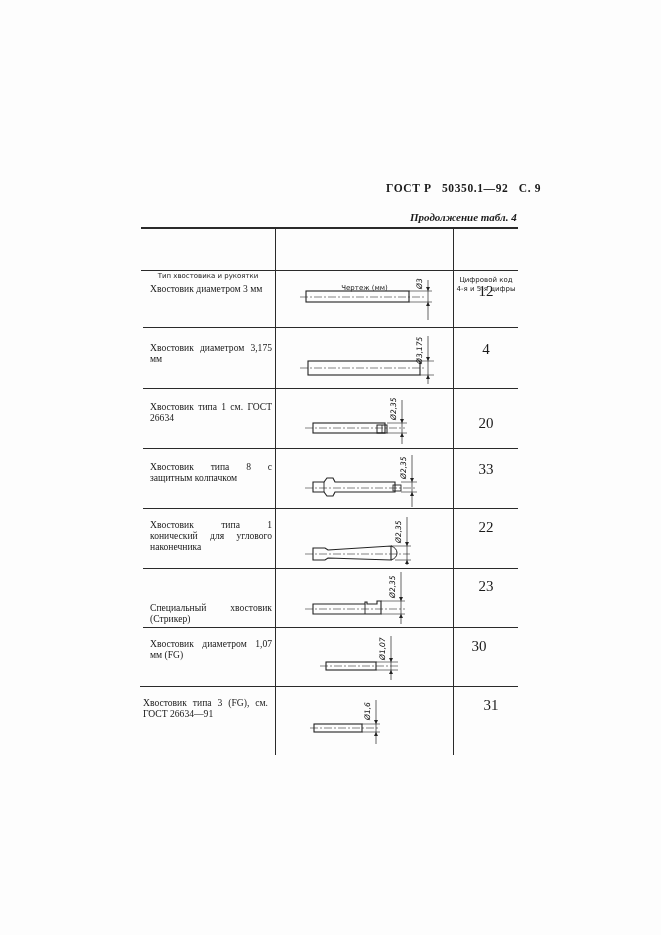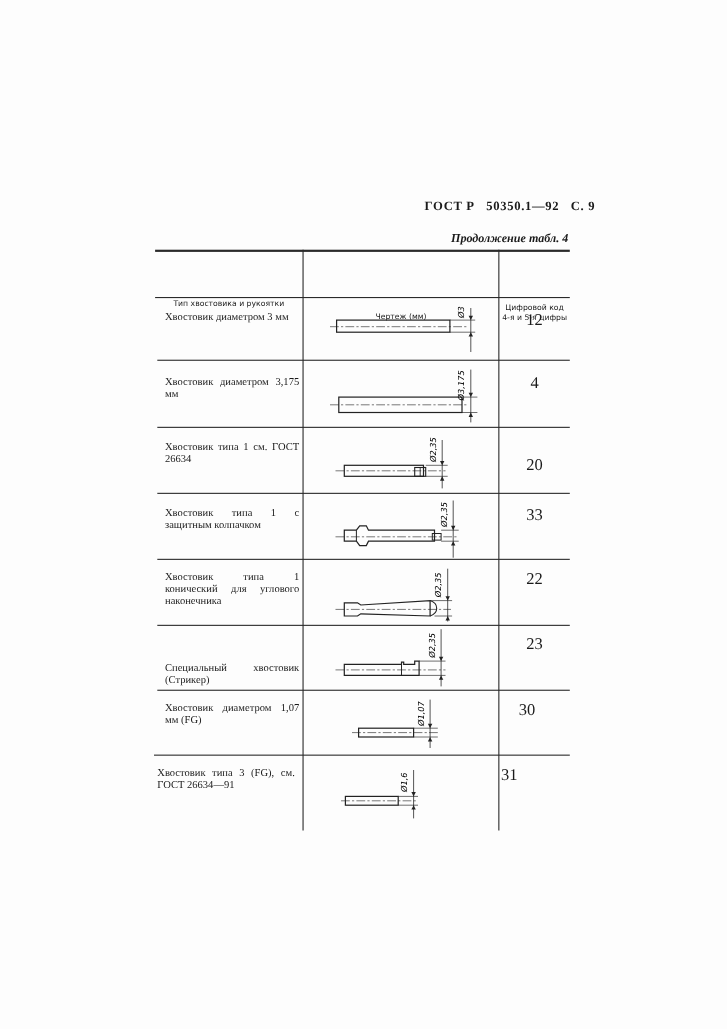--- a/index.html
+++ b/index.html
@@ -81,21 +81,21 @@
       <line x1="82" y1="33" x2="102" y2="33" stroke="#222" stroke-width="0.6"></line>
       <line x1="97" y1="0" x2="97" y2="44" stroke="#222" stroke-width="0.7"></line>
       <polygon points="95,19 99,19 97,23" fill="#222"></polygon>
       <polygon points="95,37 99,37 97,33" fill="#222"></polygon>
       <text class="dim" x="0" y="0" transform="translate(91,20) rotate(-90)">Ø2,35</text>
     </svg>
     <div class="code" style="left:456px;top:401px;margin-top:14px;">20</div>
   </div>
 
   <div>
-    <div class="desc" style="left:150px;top:461px;width:122px;">Хвостовик типа 1 с защитным колпачком</div>
+    <div class="desc" style="left:150px;top:461px;width:122px;">Хвостовик типа 8 с защитным колпачком</div>
     <svg class="draw" style="left:305px;top:455px;" width="120" height="52">
       <line x1="0" y1="33" x2="110" y2="33" stroke="#333" stroke-width="0.6" stroke-dasharray="8,2,2,2"></line>
       <path d="M8,27 L19,27 L22,23 L28,23 L30,27 L90,27 L90,37 L30,37 L28,41 L22,41 L19,37 L8,37 Z" fill="none" stroke="#222" stroke-width="1.1"></path>
       <line x1="19" y1="27" x2="19" y2="37" stroke="#222" stroke-width="0.9"></line>
       <rect x="88" y="30" width="8" height="6" fill="none" stroke="#222" stroke-width="0.9"></rect>
       <line x1="96" y1="27" x2="112" y2="27" stroke="#222" stroke-width="0.6"></line>
       <line x1="96" y1="37" x2="112" y2="37" stroke="#222" stroke-width="0.6"></line>
       <line x1="107" y1="0" x2="107" y2="52" stroke="#222" stroke-width="0.7"></line>
       <polygon points="105,23 109,23 107,27" fill="#222"></polygon>
       <polygon points="105,41 109,41 107,37" fill="#222"></polygon>
@@ -156,15 +156,15 @@
     <svg class="draw" style="left:310px;top:700px;" width="80" height="46">
       <line x1="0" y1="28" x2="70" y2="28" stroke="#333" stroke-width="0.6" stroke-dasharray="8,2,2,2"></line>
       <rect x="4" y="24" width="48" height="8" fill="none" stroke="#222" stroke-width="1.1"></rect>
       <line x1="52" y1="24" x2="70" y2="24" stroke="#222" stroke-width="0.6"></line>
       <line x1="52" y1="32" x2="70" y2="32" stroke="#222" stroke-width="0.6"></line>
       <line x1="66" y1="0" x2="66" y2="44" stroke="#222" stroke-width="0.7"></line>
       <polygon points="64,20 68,20 66,24" fill="#222"></polygon>
       <polygon points="64,36 68,36 66,32" fill="#222"></polygon>
       <text class="dim" x="0" y="0" transform="translate(60,20) rotate(-90)">Ø1,6</text>
     </svg>
-    <div class="code" style="left:433px;top:697px;text-align:center;">31</div>
+    <div class="code" style="left:461px;top:697px;text-align:center;">31</div>
   </div>
 </div>
 
 </body></html>

